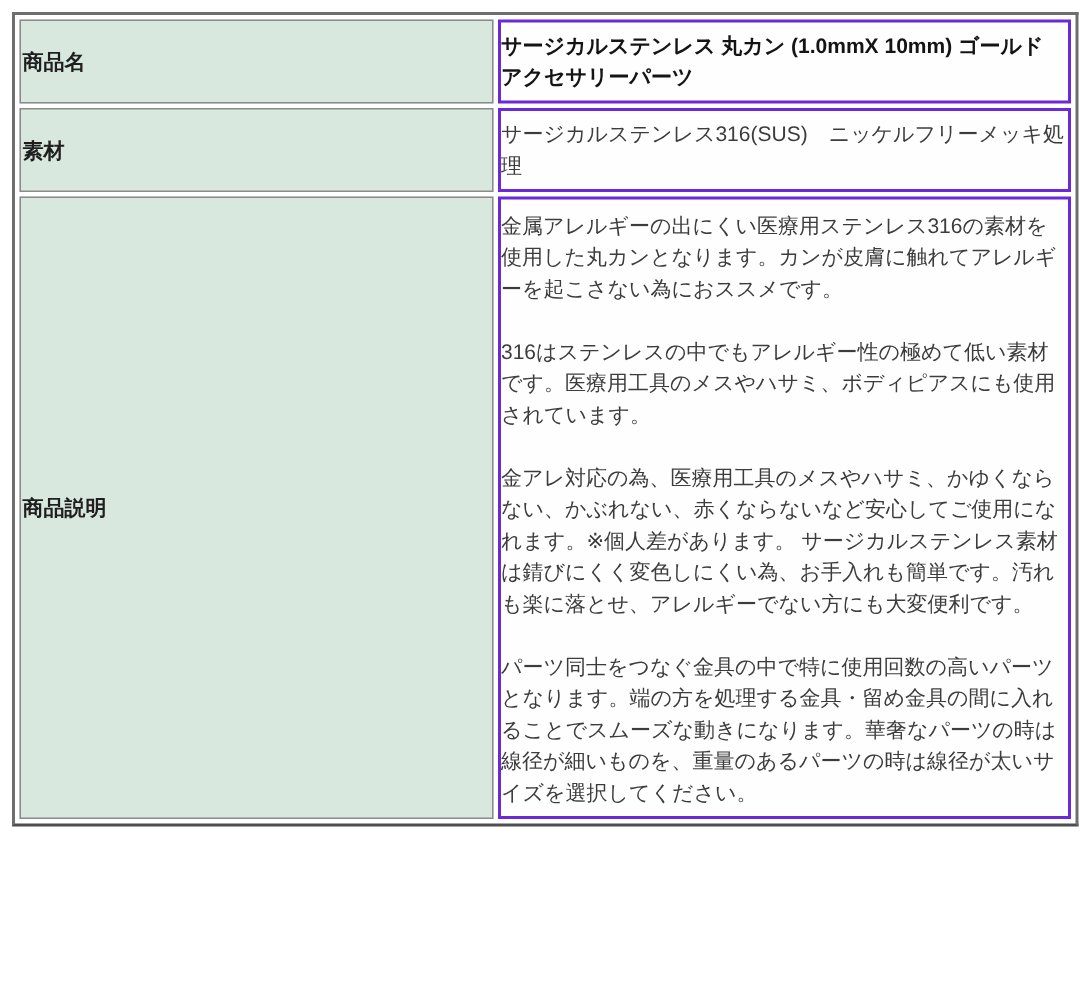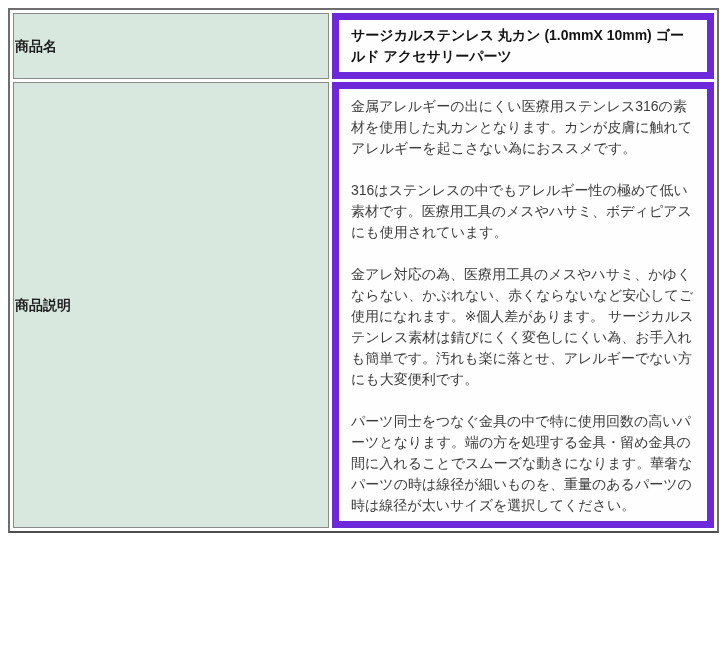--- a/index.html
+++ b/index.html
@@ -28,22 +28,22 @@
     width: 312px;
     background: #d9e8de;
     border: 1px solid #8a8a8a;
     text-align: left;
     vertical-align: middle;
     font-weight: bold;
     color: #1f1f1f;
   }
   td.content-cell {
     background: #fdfefd;
-    border: 7px solid #6d28d9;
-    padding: 5px 12px;
+    border: 2px solid #6d28d9;
+    padding: 5px 0;
     vertical-align: middle;
     color: #3c3c3c;
     word-break: break-all;
     margin-left: 24px;
   }
   td.content-cell.top {
     vertical-align: top;
     padding-top: 7px;
   }
   td.content-cell.strong {
@@ -63,20 +63,26 @@
 <body>
 
 <table class="spec-table">
   <tbody>
     <tr class="row-small">
       <td class="label-cell">商品名</td>
       <td class="content-cell strong">
         <p>サージカルステンレス 丸カン (1.0mmX 10mm) ゴールド アクセサリーパーツ</p>
       </td>
     </tr>
+    <tr class="row-small">
+      <td class="label-cell">素材</td>
+      <td class="content-cell">
+        <p>サージカルステンレス316(SUS)　ニッケルフリーメッキ処理</p>
+      </td>
+    </tr>
     <tr class="row-desc">
       <td class="label-cell">商品説明</td>
       <td class="content-cell top">
         <p>金属アレルギーの出にくい医療用ステンレス316の素材を使用した丸カンとなります。カンが皮膚に触れてアレルギーを起こさない為におススメです。</p>
         <p>316はステンレスの中でもアレルギー性の極めて低い素材です。医療用工具のメスやハサミ、ボディピアスにも使用されています。</p>
         <p>金アレ対応の為、医療用工具のメスやハサミ、かゆくならない、かぶれない、赤くならないなど安心してご使用になれます。※個人差があります。 サージカルステンレス素材は錆びにくく変色しにくい為、お手入れも簡単です。汚れも楽に落とせ、アレルギーでない方にも大変便利です。</p>
         <p>パーツ同士をつなぐ金具の中で特に使用回数の高いパーツとなります。端の方を処理する金具・留め金具の間に入れることでスムーズな動きになります。華奢なパーツの時は線径が細いものを、重量のあるパーツの時は線径が太いサイズを選択してください。</p>
       </td>
     </tr>
 

